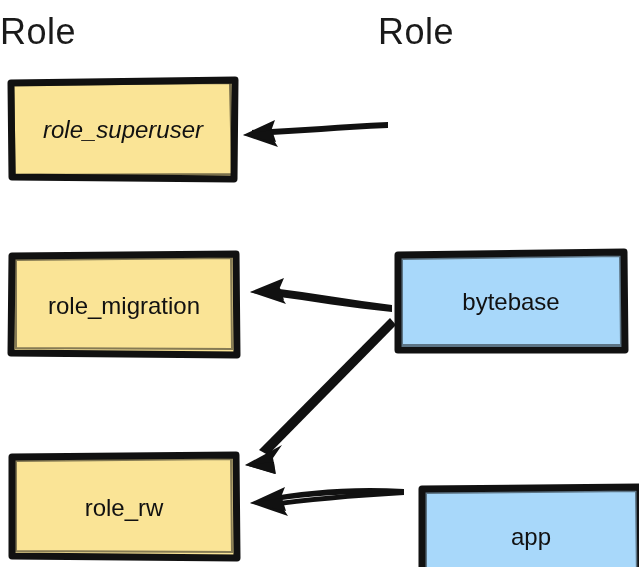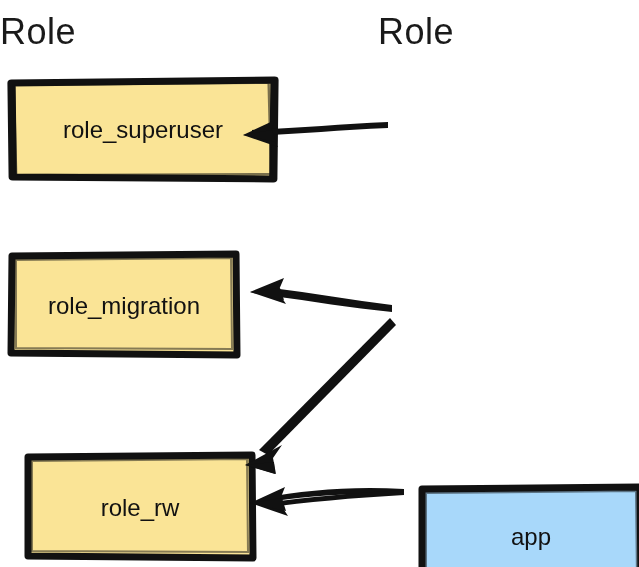--- a/index.html
+++ b/index.html
@@ -47,25 +47,25 @@
     inset: 0;
     z-index: 1;
     pointer-events: none;
   }
   .node .frame svg { display: block; width: 100%; height: 100%; overflow: visible; }
 
   .node.role  { }
   .node.user  { }
 
   
-  #node-role-superuser { left: 8px;  top: 78px;  width: 270px; height: 104px; }
+  #node-role-superuser { left: 8px;  top: 78px;  width: 230px; height: 104px; font-style: italic; }
   #node-dba            { left: 390px; top: 74px;  width: 238px; height: 108px; }
   #node-role-migration { left: 8px;  top: 252px; width: 232px; height: 107px; justify-content: center; }
   #node-bytebase       { left: 394px; top: 250px; width: 234px; height: 104px; }
-  #node-role-rw        { left: 24px;  top: 453px; width: 232px; height: 109px; text-align: center; }
+  #node-role-rw        { left: 8px;  top: 453px; width: 232px; height: 109px; text-align: center; }
   #node-app            { left: 418px; top: 456px; width: 226px; height: 104px; margin-top: 29px; }
 
   #edges {
     position: absolute;
     left: 0; top: 0;
     width: 639px;
     height: 567px;
     z-index: 2;
     pointer-events: none;
   }
@@ -93,20 +93,29 @@
   <div class="node role" id="node-role-migration">
     <span class="frame">
       <svg viewBox="0 0 232 107" preserveAspectRatio="none">
         <path d="M4,4 L228,2 L229,103 L3,101 Z" fill="#fae496" stroke="#111111" stroke-width="7" stroke-linejoin="round"></path>
         <path d="M8,8 L223,6 L224,97 L8,96 Z" fill="none" stroke="#111111" stroke-width="2" opacity="0.5"></path>
       </svg>
     </span>
     <span class="node-label">role_migration</span>
   </div>
 
+  <div class="node user" id="node-bytebase">
+    <span class="frame">
+      <svg viewBox="0 0 234 104" preserveAspectRatio="none">
+        <path d="M4,5 L230,2 L231,100 L4,100 Z" fill="#a8d8fa" stroke="#111111" stroke-width="7" stroke-linejoin="round"></path>
+        <path d="M8,9 L226,6 L227,95 L8,95 Z" fill="none" stroke="#111111" stroke-width="2" opacity="0.5"></path>
+      </svg>
+    </span>
+    <span class="node-label">bytebase</span>
+  </div>
 
   <div class="node role" id="node-role-rw">
     <span class="frame">
       <svg viewBox="0 0 232 109" preserveAspectRatio="none">
         <path d="M4,4 L228,2 L229,105 L4,103 Z" fill="#fae496" stroke="#111111" stroke-width="7" stroke-linejoin="round"></path>
         <path d="M8,8 L223,6 L224,99 L8,98 Z" fill="none" stroke="#111111" stroke-width="2" opacity="0.5"></path>
       </svg>
     </span>
     <span class="node-label">role_rw</span>
   </div>

